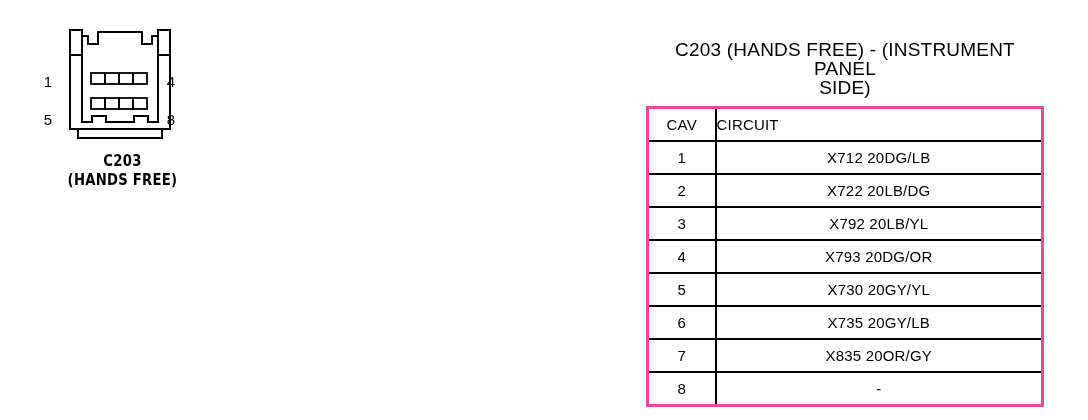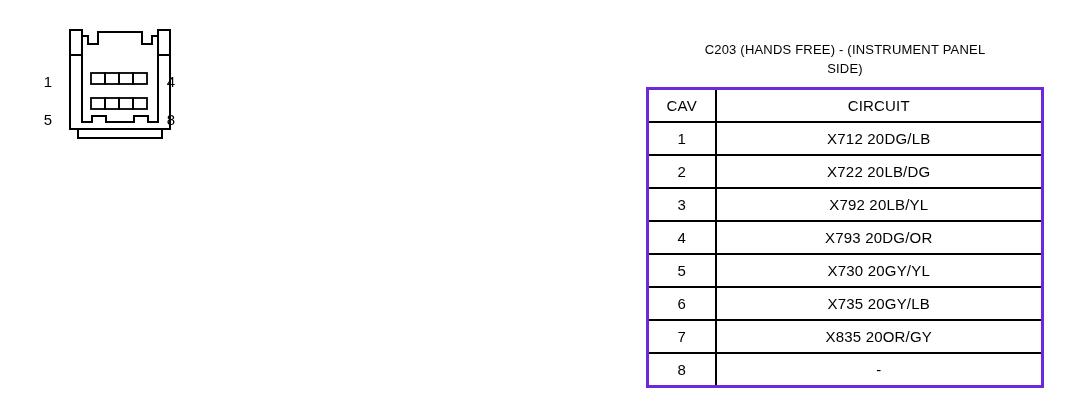--- a/index.html
+++ b/index.html
@@ -70,48 +70,48 @@
   
   #table-panel {
     position: absolute;
     left: 646px;
     top: 40px;
     width: 400px;
   }
   #table-title {
     width: 398px;
     text-align: center;
-    font-size: 13px;
+    font-size: 19px;
     line-height: 19px;
     letter-spacing: 0.2px;
     margin-bottom: 9px;
     white-space: pre-line;
   }
   table#circuit-table {
     border-collapse: collapse;
     width: 398px;
     table-layout: fixed;
-    border: 3px solid #6d28d9;
+    border: 3px solid #ec4899;
     padding-left: 14px;
   }
   table#circuit-table th,
   table#circuit-table td {
     border: 2px solid #000;
     height: 31px;
     font-weight: normal;
     font-size: 15px;
     letter-spacing: 0.2px;
     padding: 0;
   }
   col.cav-col { width: 68px; }
   th.cav-head, td.cav-cell {
     text-align: center;
   }
   th.circuit-head {
-    text-align: center;
+    text-align: left;
   }
   td.circuit-cell {
     text-align: center;
     padding-left: 9px;
   }
 </style>
 </head>
 <body>
 
 <div id="connector-figure">
@@ -160,20 +160,24 @@
 
       </g>
     </svg>
   </div>
 
   <div class="pin-num" id="pin-label-1">1</div>
   <div class="pin-num" id="pin-label-5">5</div>
   <div class="pin-num" id="pin-label-4">4</div>
   <div class="pin-num" id="pin-label-8">8</div>
 
+  <div id="connector-caption">
+    <div class="caption-line">C203</div>
+    <div class="caption-line">(HANDS FREE)</div>
+  </div>
 </div>
 
 <div id="table-panel">
 
   <div id="table-title">C203 (HANDS FREE) - (INSTRUMENT PANEL
 SIDE)</div>
 
   <table id="circuit-table">
     <colgroup>
       <col class="cav-col">

